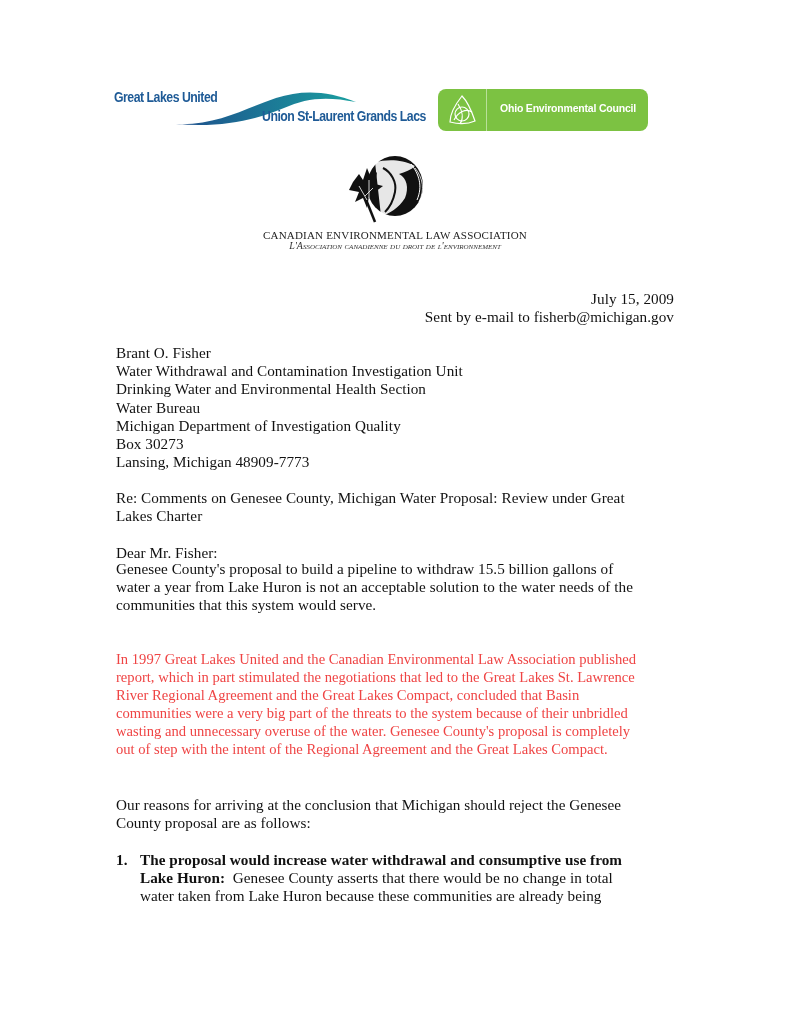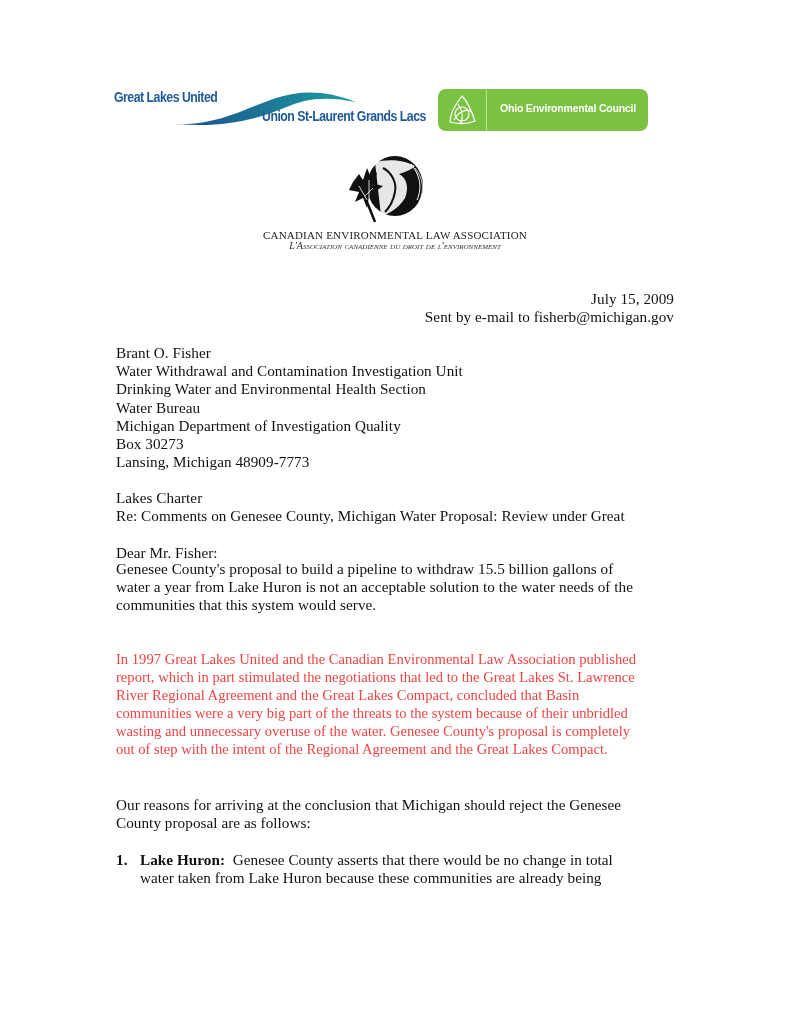--- a/index.html
+++ b/index.html
@@ -93,22 +93,22 @@
   <span class="line">Brant O. Fisher</span>
   <span class="line">Water Withdrawal and Contamination Investigation Unit</span>
   <span class="line">Drinking Water and Environmental Health Section</span>
   <span class="line">Water Bureau</span>
   <span class="line">Michigan Department of Investigation Quality</span>
   <span class="line">Box 30273</span>
   <span class="line">Lansing, Michigan  48909-7773</span>
 </div>
 
 <div class="abs re cal">
+  <span class="line">Re: Comments on Genesee County, Michigan Water Proposal: Review under Great</span>
   <span class="line">Lakes Charter</span>
-  <span class="line">Re: Comments on Genesee County, Michigan Water Proposal: Review under Great</span>
 </div>
 
 <div class="abs salutation cal">Dear Mr. Fisher:</div>
 
 <div class="abs para1 cal">
   <span class="line">Genesee County's proposal to build a pipeline to withdraw 15.5 billion gallons of</span>
   <span class="line">water a year from Lake Huron is not an acceptable solution to the water needs of the</span>
   <span class="line">communities that this system would serve.</span>
 </div>
 
@@ -122,16 +122,17 @@
 </div>
 
 <div class="abs para3 cal">
   <span class="line">Our reasons for arriving at the conclusion that Michigan should reject the Genesee</span>
   <span class="line">County proposal are as follows:</span>
 </div>
 
 <div class="abs list-item cal">
   <span class="list-num">1.</span>
   <div class="list-body">
+    <span class="line bold">The proposal would increase water withdrawal and consumptive use from</span>
     <span class="line"><span class="bold">Lake Huron:</span><span style="white-space:pre">  Genesee County asserts that there would be no change in total</span></span>
     <span class="line">water taken from Lake Huron because these communities are already being</span>
   </div>
 </div>
 
 </body></html>

